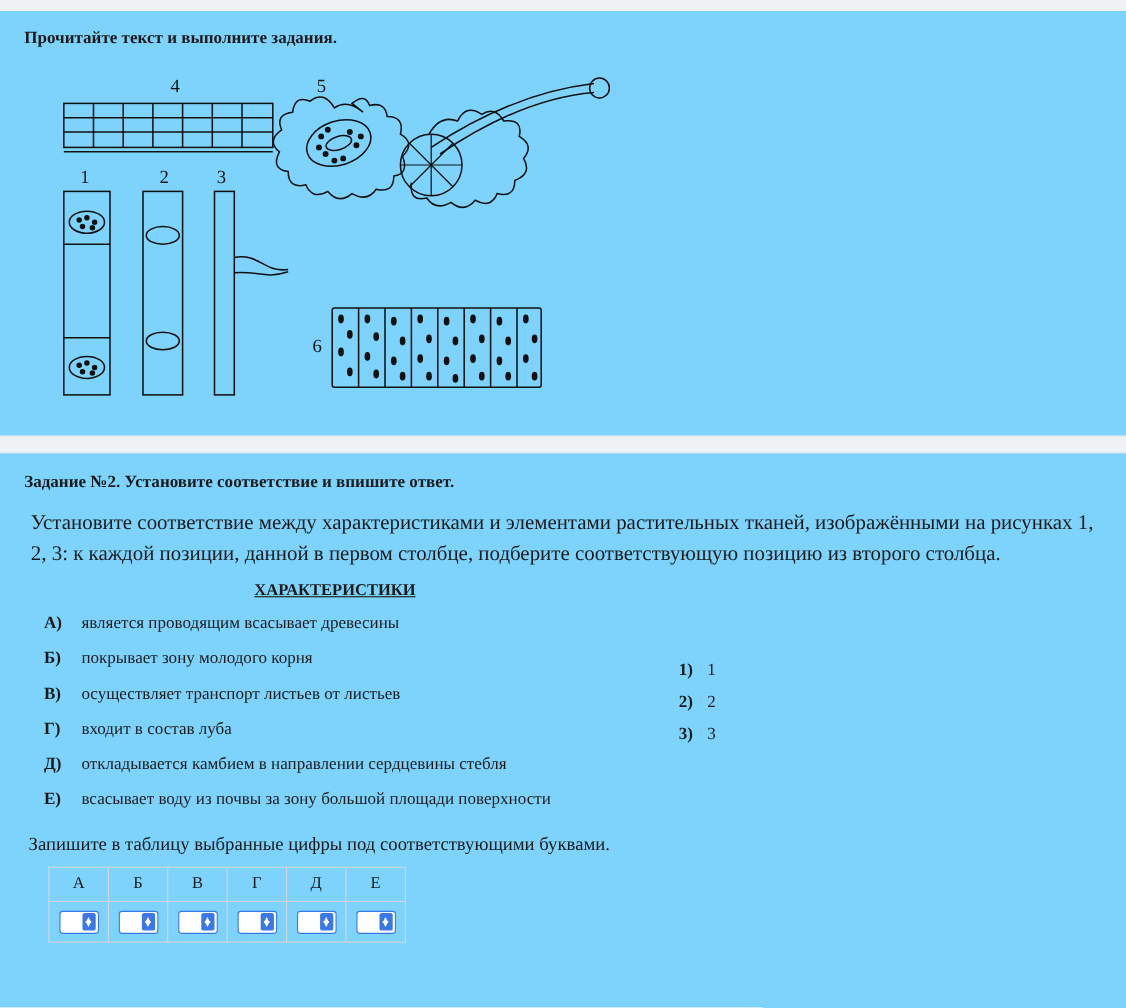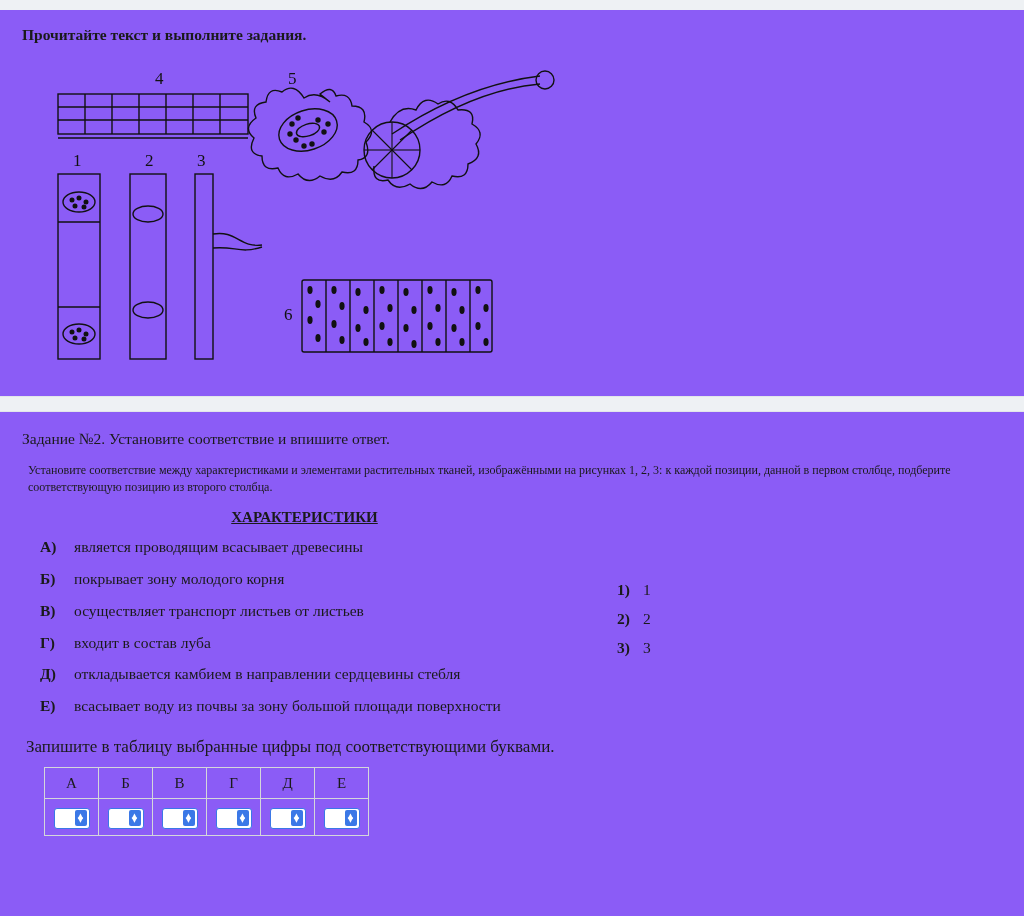--- a/index.html
+++ b/index.html
@@ -5,21 +5,21 @@
   html, body {
     margin: 0;
     padding: 0;
     background: #ffffff;
     font-family: "Liberation Serif", serif;
   }
   #page {
     position: relative;
     width: 1024px;
     height: 916px;
-    background: #8b5cf6;
+    background: #7dd3fc;
     overflow: hidden;
   }
   .top-strip {
     height: 10px;
     background: #eef1f4;
     width: 100%;
   }
   .section {
     padding: 0 22px;
   }
@@ -36,27 +36,27 @@
   }
   .divider {
     height: 14px;
     background: #eef1f4;
     width: 100%;
     margin-top: 24px;
     border-top: 1px solid #e2e6ea;
     border-bottom: 1px solid #e2e6ea;
   }
   .task-title {
-    font-weight: normal;
+    font-weight: bold;
     font-size: 15.5px;
     color: #1a1a1a;
     margin: 18px 0 0 0;
   }
   .task-intro {
-    font-size: 12px;
+    font-size: 19px;
     color: #1a1a1a;
     line-height: 1.45;
     margin: 14px 0 0 6px;
     max-width: 985px;
   }
   .columns {
     display: flex;
     margin-top: 12px;
     align-items: center;
   }

